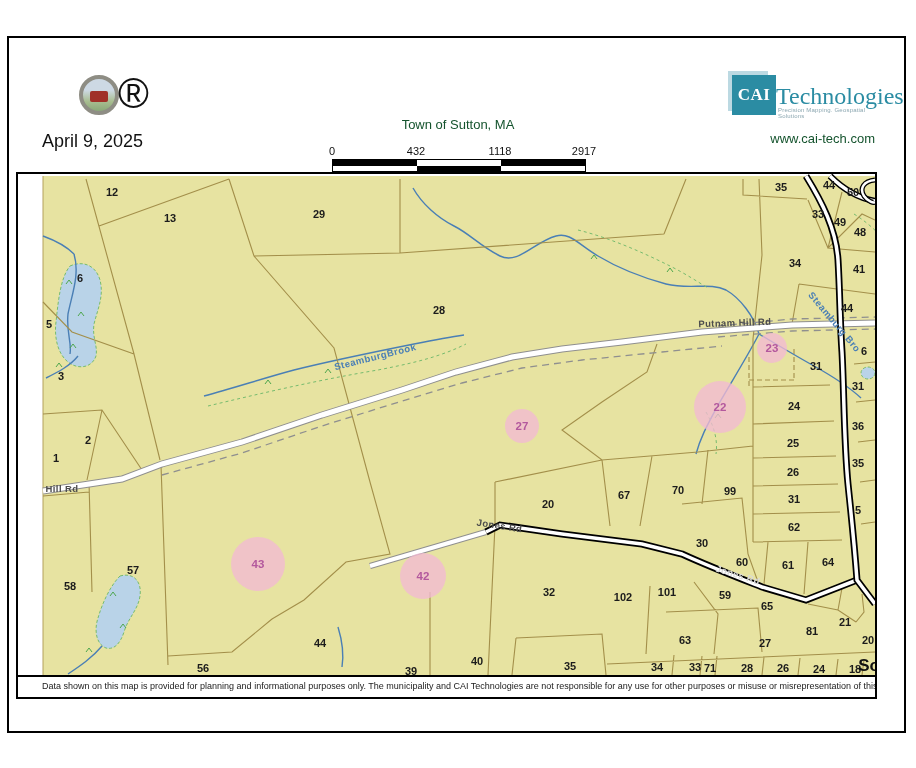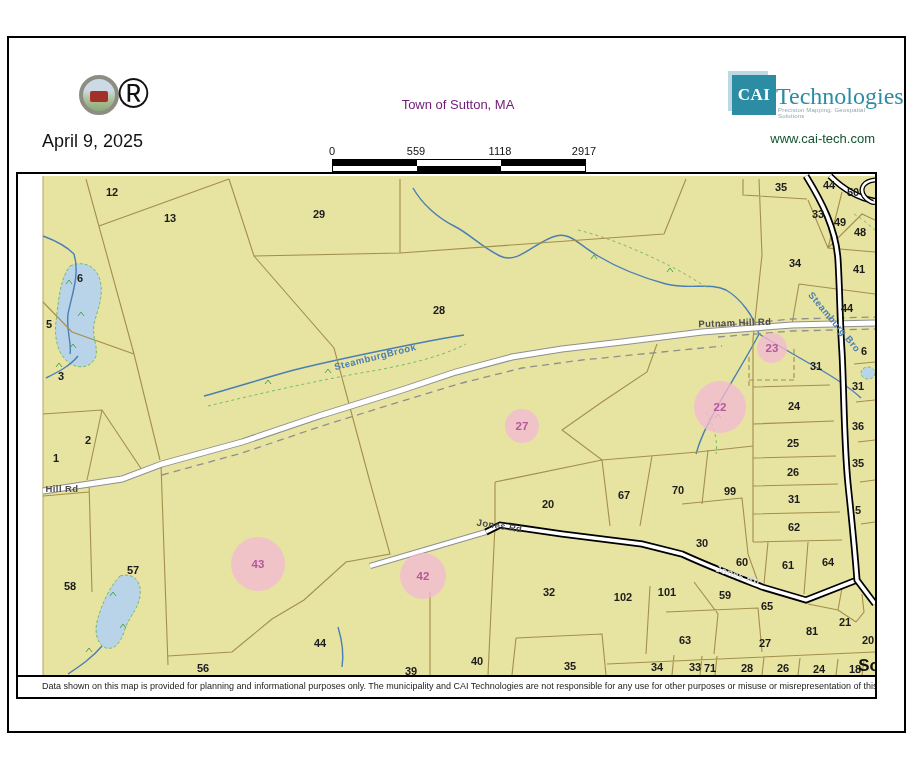--- a/index.html
+++ b/index.html
@@ -7,21 +7,21 @@
   .page-border{position:absolute;left:7px;top:36px;width:899px;height:697px;border:2px solid #000;box-sizing:border-box;background:#fff;}
 
   
   .seal{position:absolute;left:79px;top:75px;width:40px;height:40px;border-radius:50%;
         border:4px solid #8e8d84;box-sizing:border-box;
         background:linear-gradient(#cdd9e4 35%,#a8bd90 70%,#8aa878);}
   .seal-inner{position:absolute;left:7px;top:12px;width:18px;height:11px;background:#a03028;border-radius:2px;}
   .rmark{position:absolute;left:118px;top:70px;font-size:42px;font-weight:400;color:#111;}
   .date{position:absolute;left:42px;top:131px;font-size:18px;color:#111;}
   .title-block{position:absolute;left:330px;top:97px;width:256px;text-align:center;}
-  .map-title{font-size:13px;color:#701a75;}
+  .map-title{font-size:13px;color:#14532d;margin-top:20px;}
   .map-scale-text{font-size:13px;color:#111;margin-top:9px;}
   .scale-labels{position:absolute;left:332px;top:145px;width:252px;height:12px;font-size:11px;color:#111;}
   .scale-labels span{position:absolute;transform:translateX(-50%);}
   .scalebar{position:absolute;left:332px;top:159px;width:252px;height:11px;border:1px solid #000;box-sizing:content-box;background:#fff;}
   .scalebar .seg{position:absolute;width:84px;height:5.5px;background:#000;}
 
   .cai-logo{position:absolute;left:728px;top:71px;width:160px;height:50px;}
   .cai-sq-shadow{position:absolute;left:0;top:0;width:40px;height:40px;background:#bcd9e2;}
   .cai-sq{position:absolute;left:4px;top:4px;width:44px;height:40px;background:var(--teal);
           color:#fff;font-family:"Liberation Serif",serif;font-weight:700;font-size:17px;
@@ -53,21 +53,21 @@
   </div>
 <div class="rmark">®</div>
 <div class="date">April 9, 2025</div>
 
 <div class="title-block">
   <div class="map-title">Town of Sutton, MA</div>
 </div>
 
 <div class="scale-labels">
   <span style="left:0">0</span>
-  <span style="left:84px">559</span>
+  <span style="left:84px">432</span>
   <span style="left:168px">1118</span>
   <span style="left:252px">2917</span>
 </div>
 <div class="scalebar">
   <div class="seg" style="left:0;top:0"></div>
   <div class="seg" style="left:168px;top:0"></div>
   <div class="seg" style="left:84px;top:5.5px"></div>
 </div>
 
 <div class="cai-logo">

